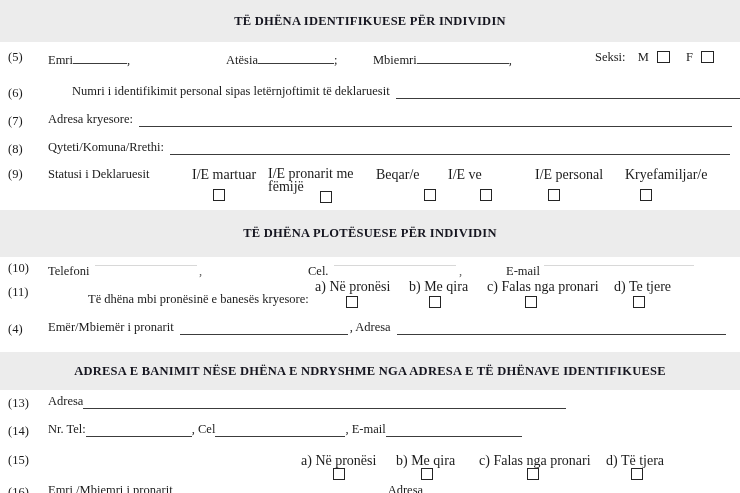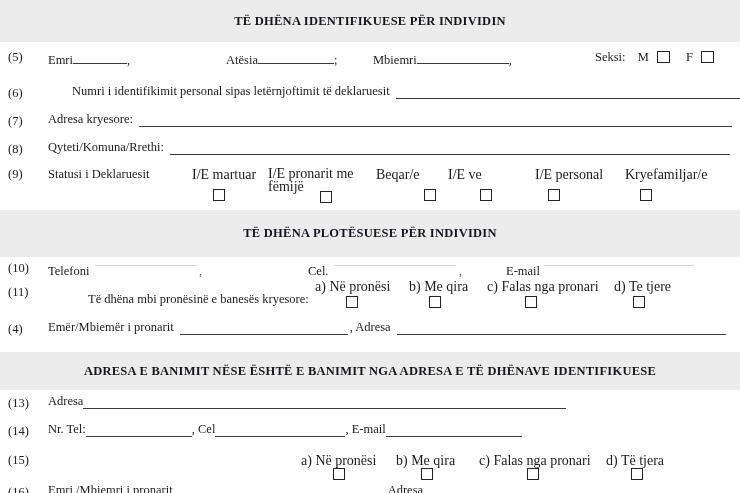--- a/index.html
+++ b/index.html
@@ -129,21 +129,21 @@
 
   <span class="num" style="top:322px;">(4)</span>
   <div class="abs flexrow" style="left:48px; top:320px; width:678px;">
     <span class="lbl">Emër/Mbiemër i pronarit</span>
     <span class="field" style="width:168px;"></span>
     <span class="lbl" style="padding-left:2px;">, Adresa</span>
     <span class="field grow"></span>
   </div>
 
   <div class="band" style="top:352px; height:38px;">
-    <span class="title">ADRESA E BANIMIT NËSE ËSHTË E BANIMIT NGA  ADRESA E TË DHËNAVE IDENTIFIKUESE</span>
+    <span class="title">ADRESA E BANIMIT NËSE DHËNA E NDRYSHME NGA  ADRESA E TË DHËNAVE IDENTIFIKUESE</span>
   </div>
 
   <span class="num" style="top:396px;">(13)</span>
   <div class="abs flexrow" style="left:48px; top:394px;">
     <span class="lbl" style="padding-right:0;">Adresa</span>
     <span class="field" style="width:483px;"></span>
   </div>
 
   <span class="num" style="top:424px;">(14)</span>
   <div class="abs flexrow" style="left:48px; top:422px;">

